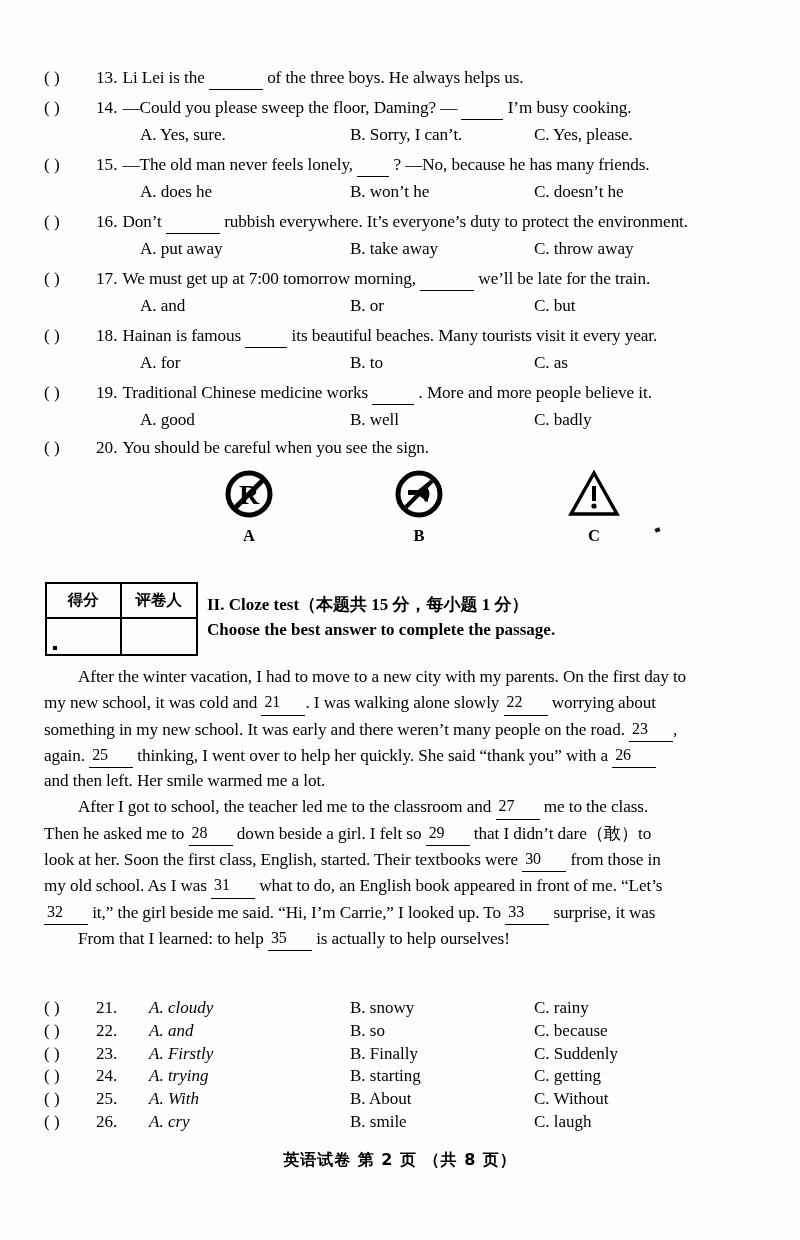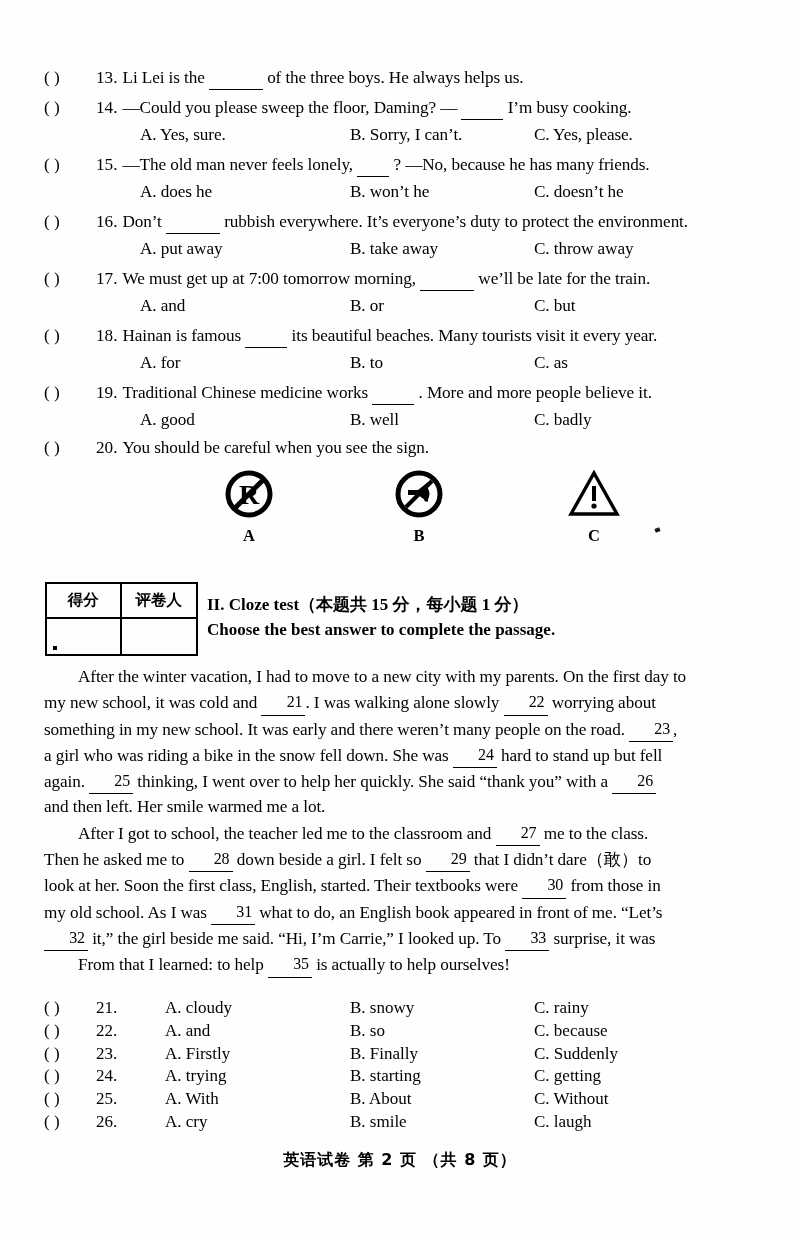--- a/index.html
+++ b/index.html
@@ -190,21 +190,21 @@
   .p-line {
     font-size: 17.2px;
     line-height: 25.3px;
     white-space: nowrap;
     letter-spacing: -0.1px;
   }
   .indent { padding-left: 34px; }
   .num-blank {
     display: inline-block;
     border-bottom: 1.5px solid #000;
-    text-align: right;
+    text-align: left;
     font-size: 16px;
     padding: 0 3px;
     min-width: 38px;
     vertical-align: 1px;
   }
 
   
   .cloze-opts {
     position: absolute;
     left: 44px;
@@ -212,21 +212,21 @@
     width: 716px;
   }
   .cz-row {
     position: relative;
     height: 22.8px;
     line-height: 22.8px;
     font-size: 17px;
   }
   .cz-br { position: absolute; left: 0; }
   .cz-num { position: absolute; left: 52px; }
-  .cz-a { position: absolute; left: 121px; }
+  .cz-a { position: absolute; left: 105px; font-style: italic; }
   .cz-b { position: absolute; left: 306px; }
   .cz-c { position: absolute; left: 490px; }
 
   
   .footer {
     position: absolute;
     left: 0;
     top: 1150px;
     width: 800px;
     text-align: center;
@@ -382,21 +382,20 @@
 
   <div class="section-head">
     <div class="sec-title">II. Cloze test（本题共 15 分，每小题 1 分）</div>
     <div class="sec-sub">Choose the best answer to complete the passage.</div>
   </div>
 
   <div class="passage" id="passage-block">
       <div class="p-line indent"><span>After the winter vacation, I had to move to a new city with my parents. On the first day to</span></div>
       <div class="p-line"><span>my new school, it was cold and </span><span class="num-blank">21</span><span>. I was walking alone slowly </span><span class="num-blank">22</span><span> worrying about</span></div>
       <div class="p-line"><span>something in my new school. It was early and there weren’t many people on the road. </span><span class="num-blank">23</span><span>,</span></div>
-      <div class="p-line"><span>a girl who was riding a bike in the snow fell down. She was </span><span class="num-blank">24</span><span> hard to stand up but fell</span></div>
       <div class="p-line"><span>again. </span><span class="num-blank">25</span><span> thinking, I went over to help her quickly. She said “thank you” with a </span><span class="num-blank">26</span></div>
       <div class="p-line"><span>and then left. Her smile warmed me a lot.</span></div>
       <div class="p-line indent"><span>After I got to school, the teacher led me to the classroom and </span><span class="num-blank">27</span><span> me to the class.</span></div>
       <div class="p-line"><span>Then he asked me to </span><span class="num-blank">28</span><span> down beside a girl. I felt so </span><span class="num-blank">29</span><span> that I didn’t dare（敢）to</span></div>
       <div class="p-line"><span>look at her. Soon the first class, English, started. Their textbooks were </span><span class="num-blank">30</span><span> from those in</span></div>
       <div class="p-line"><span>my old school. As I was </span><span class="num-blank">31</span><span> what to do, an English book appeared in front of me. “Let’s</span></div>
       <div class="p-line"><span class="num-blank">32</span><span> it,” the girl beside me said. “Hi, I’m Carrie,” I looked up. To </span><span class="num-blank">33</span><span> surprise, it was</span></div>
       <div class="p-line indent"><span>From that I learned: to help </span><span class="num-blank">35</span><span> is actually to help ourselves!</span></div>
     </div>
 

